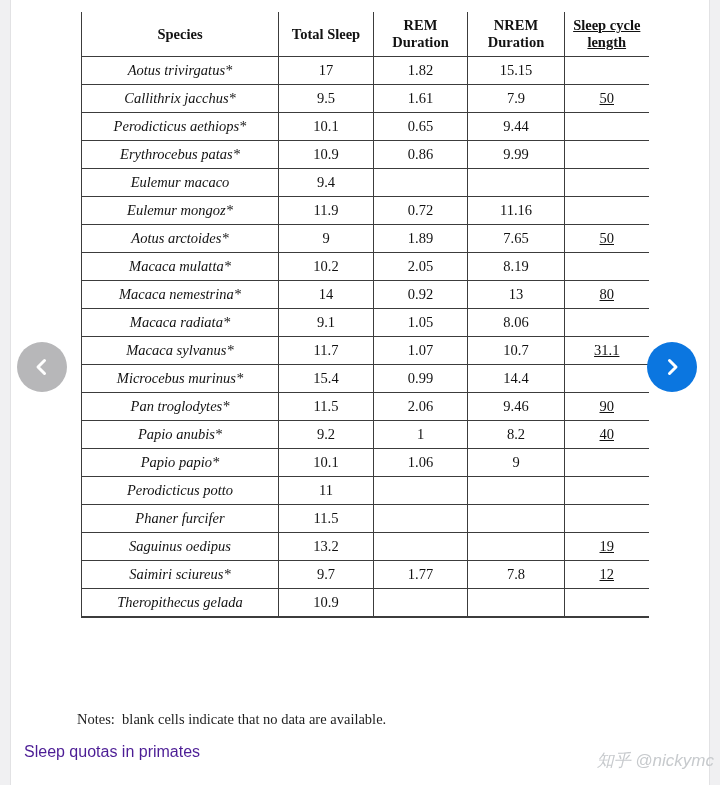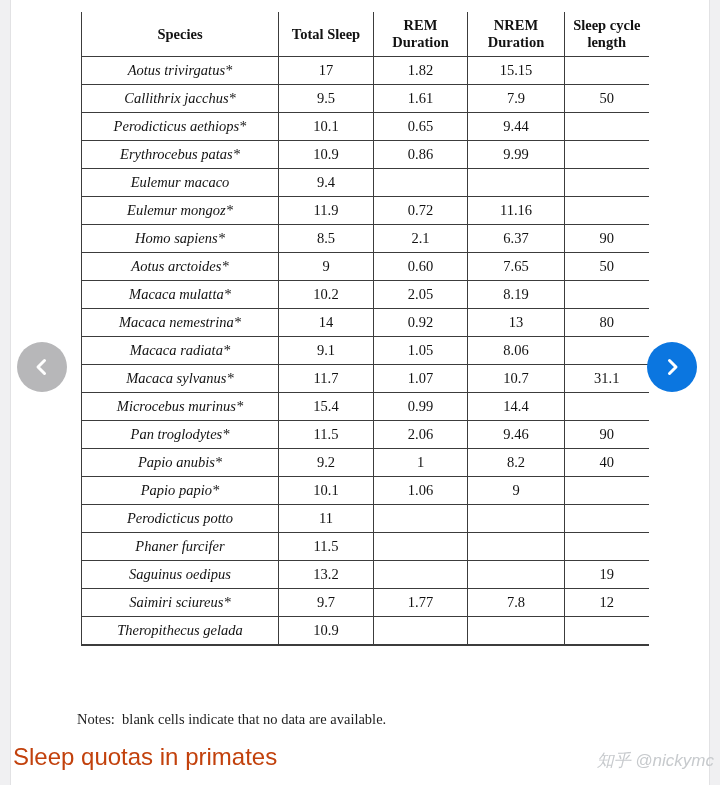--- a/index.html
+++ b/index.html
@@ -33,33 +33,33 @@
     overflow: hidden;
   }
   .sleep-table th {
     border-top: none;
     height: 44px;
     font-weight: bold;
     line-height: 1.15;
     font-size: 14.5px;
   }
   .sleep-table td { height: 27px; }
-  .sleep-table th:last-child, .sleep-table td:last-child { border-right: none; }
+  .sleep-table th:last-child, .sleep-table td:last-child { border-right: none; text-decoration: underline; }
   .sleep-table tr:last-child td { border-bottom-width: 2px; }
   .sleep-table td.species { font-style: italic; }
 
   .notes {
     position: absolute; left: 77px; top: 696px;
     font-size: 14.5px; color: #1d1d1d;
     white-space: pre;
   }
   .caption {
-    position: absolute; left: 13px; top: 743px;
+    position: absolute; left: 24px; top: 743px;
     font-family: "Liberation Sans", sans-serif;
-    font-size: 24px; color: #c2410c;
+    font-size: 16px; color: #4c1d95;
   }
   .watermark {
     position: absolute; right: 6px; top: 749px;
     font-family: "Liberation Sans", sans-serif;
     font-size: 17px; color: #c7cacd;
     white-space: nowrap;
     font-style: italic;
   }
   .nav-btn {
     position: absolute; top: 342px;
@@ -133,30 +133,23 @@
         <td></td>
       </tr>
       <tr>
         <td class="species">Eulemur mongoz*</td>
         <td>11.9</td>
         <td>0.72</td>
         <td>11.16</td>
         <td></td>
       </tr>
       <tr>
-        <td class="species">Homo sapiens*</td>
-        <td>8.5</td>
-        <td>2.1</td>
-        <td>6.37</td>
-        <td>90</td>
-      </tr>
-      <tr>
         <td class="species">Aotus arctoides*</td>
         <td>9</td>
-        <td>0.60</td>
+        <td>1.89</td>
         <td>7.65</td>
         <td>50</td>
       </tr>
       <tr>
         <td class="species">Macaca mulatta*</td>
         <td>10.2</td>
         <td>2.05</td>
         <td>8.19</td>
         <td></td>
       </tr>

